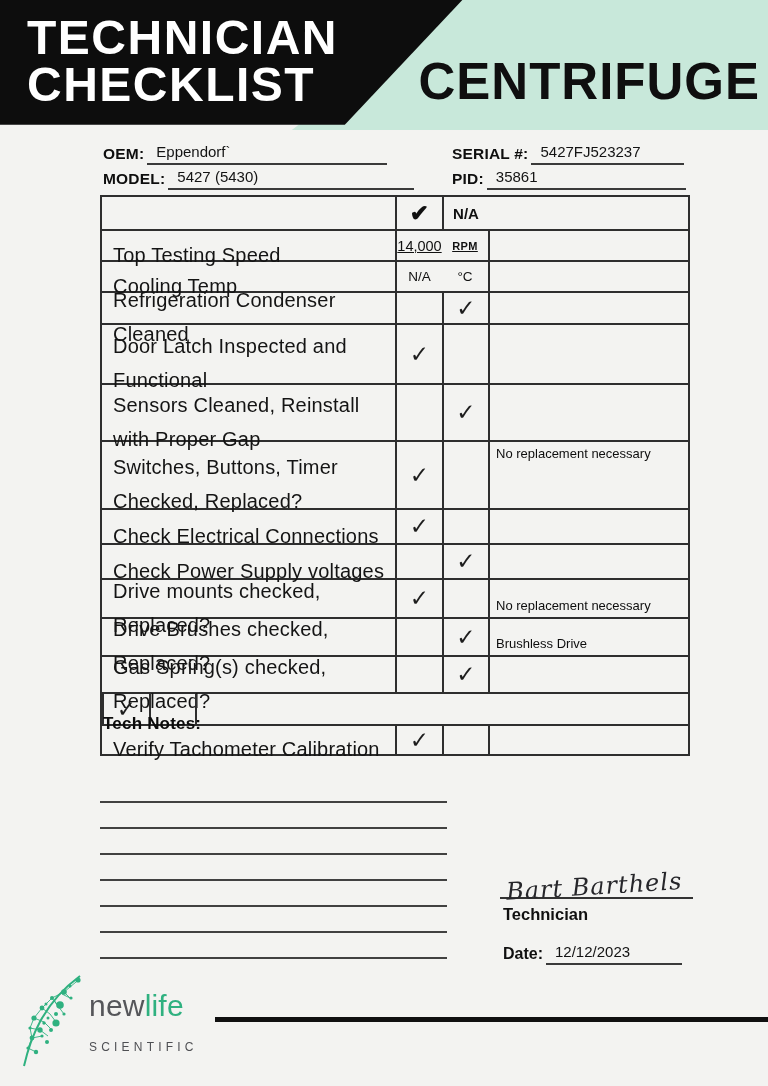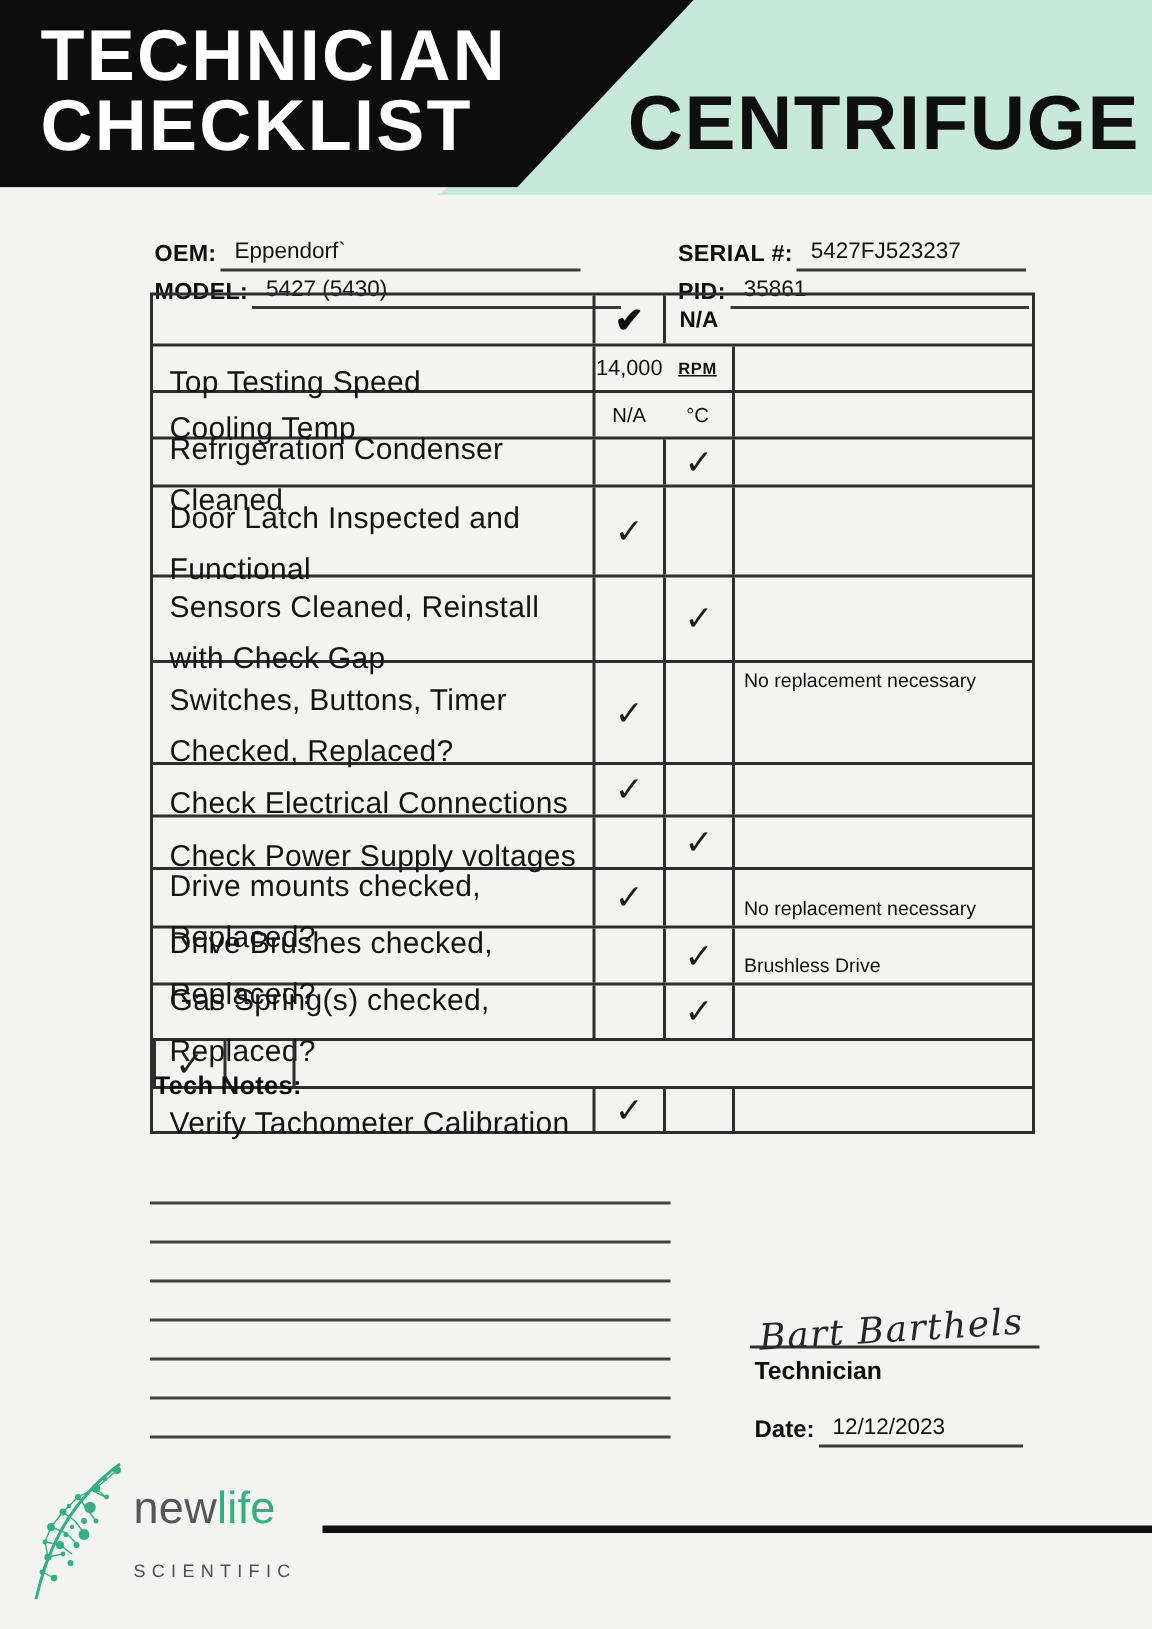--- a/index.html
+++ b/index.html
@@ -21,21 +21,21 @@
   .mint-shape{position:absolute;inset:0;background:var(--mint);
     clip-path:polygon(59.8% 0, 100% 0, 100% 100%, 38% 100%);}
   .black-shape{position:absolute;inset:0;background:var(--black);
     clip-path:polygon(0 0, 60.2% 0, 44.9% 96%, 0 96%);}
   .title-block{position:absolute;left:27px;top:14px;color:#ffffff;
     font-weight:700;font-size:48px;line-height:47px;letter-spacing:1.5px;}
   .subtitle{position:absolute;right:8px;top:57px;color:#0f0f0f;
     font-weight:700;font-size:51px;line-height:50px;letter-spacing:1px;}
 
   
-  .meta{position:absolute;top:141px;left:0;width:768px;height:55px;margin-top:16px;}
+  .meta{position:absolute;top:141px;left:0;width:768px;height:55px;}
   .meta-col{position:absolute;top:0;}
   .meta-col.left{left:103px;}
   .meta-col.right{left:452px;}
   .meta-row{display:flex;align-items:flex-end;height:24px;margin-bottom:1px;}
   .meta-label{font-weight:700;font-size:15.5px;color:#0e0e0e;letter-spacing:.2px;padding-bottom:2px;white-space:nowrap;}
   .fill{border-bottom:2px solid #3a3a3a;font-size:15px;color:#131313;padding:0 0 3px 9px;margin-left:3px;white-space:nowrap;}
   .fill.oem{width:240px;}
   .fill.model{width:246px;}
   .fill.serial{width:153px;}
   .fill.pid{width:199px;}
@@ -47,21 +47,21 @@
   .cell{display:flex;align-items:center;}
   .c-item{width:293px;padding:2px 8px 2px 11px;font-size:20px;line-height:1.68;color:var(--ink);letter-spacing:.2px;margin-top:20px;}
   .c-check{width:47px;border-left:2px solid var(--line);justify-content:center;}
   .c-na{width:46px;border-left:2px solid var(--line);justify-content:center;}
   .c-remark{flex:1;border-left:2px solid var(--line);font-size:13px;color:#0e0e0e;padding:4px 6px;}
   .merged .c-na{border-left:none;}
   .thead .c-check span{font-size:23px;font-weight:700;color:#101010;}
   .thead .c-na span{font-size:15px;font-weight:700;color:#101010;}
   .thead .c-remark{justify-content:center;font-size:16.5px;font-weight:700;color:#0e0e0e;}
   .tick{font-size:23px;font-weight:400;color:#1d1d1d;line-height:1;}
-  .val{font-size:14.5px;color:#111;}
+  .val{font-size:14.5px;color:#111;text-decoration:underline;}
   .unit{font-size:11px;font-weight:700;letter-spacing:.4px;color:#111;text-decoration:underline;}
   .navl{font-size:13.5px;color:#111;}
   .remark-top .c-remark{align-items:flex-start;}
   .remark-bottom .c-remark{align-items:flex-end;}
   .h32{height:32px}.h31{height:31px}.h56{height:60px}.h57{height:57px}.h68{height:68px}
   .h35{height:35px}.h39{height:39px}.h38{height:38px}.h37{height:37px}.h30{height:30px}
 
   
   .tech-notes-label{position:absolute;left:103px;top:714px;font-size:17px;font-weight:700;color:#0c0c0c;letter-spacing:.2px;}
   .note-lines{position:absolute;left:100px;top:777px;width:347px;}
@@ -174,21 +174,21 @@
       <div class="cell c-check">
           <span class="tick">✓</span>
         </div>
       <div class="cell c-na">
           <span class="tick"></span>
         </div>
       <div class="cell c-remark"></div>
     </div>
 
     <div class="trow h57">
-      <div class="cell c-item">Sensors Cleaned, Reinstall with Check Gap</div>
+      <div class="cell c-item">Sensors Cleaned, Reinstall with Proper Gap</div>
       <div class="cell c-check">
           <span class="tick"></span>
         </div>
       <div class="cell c-na">
           <span class="tick">✓</span>
         </div>
       <div class="cell c-remark"></div>
     </div>
 
     <div class="trow remark-top h68">

